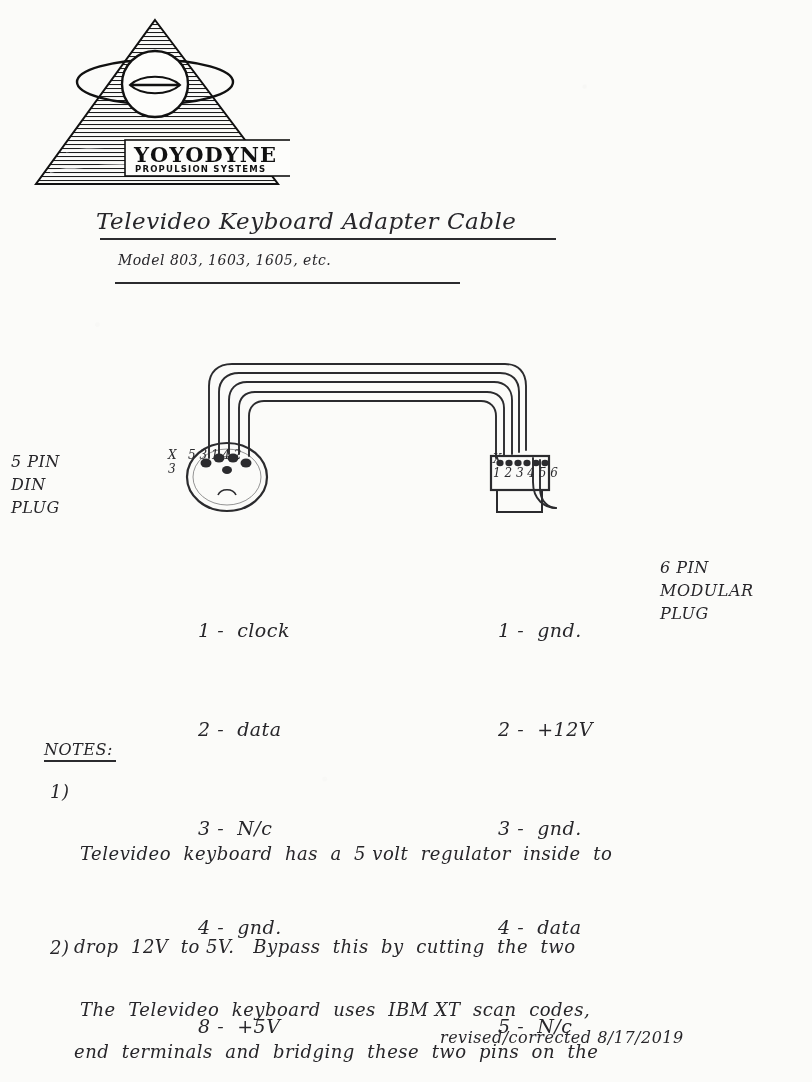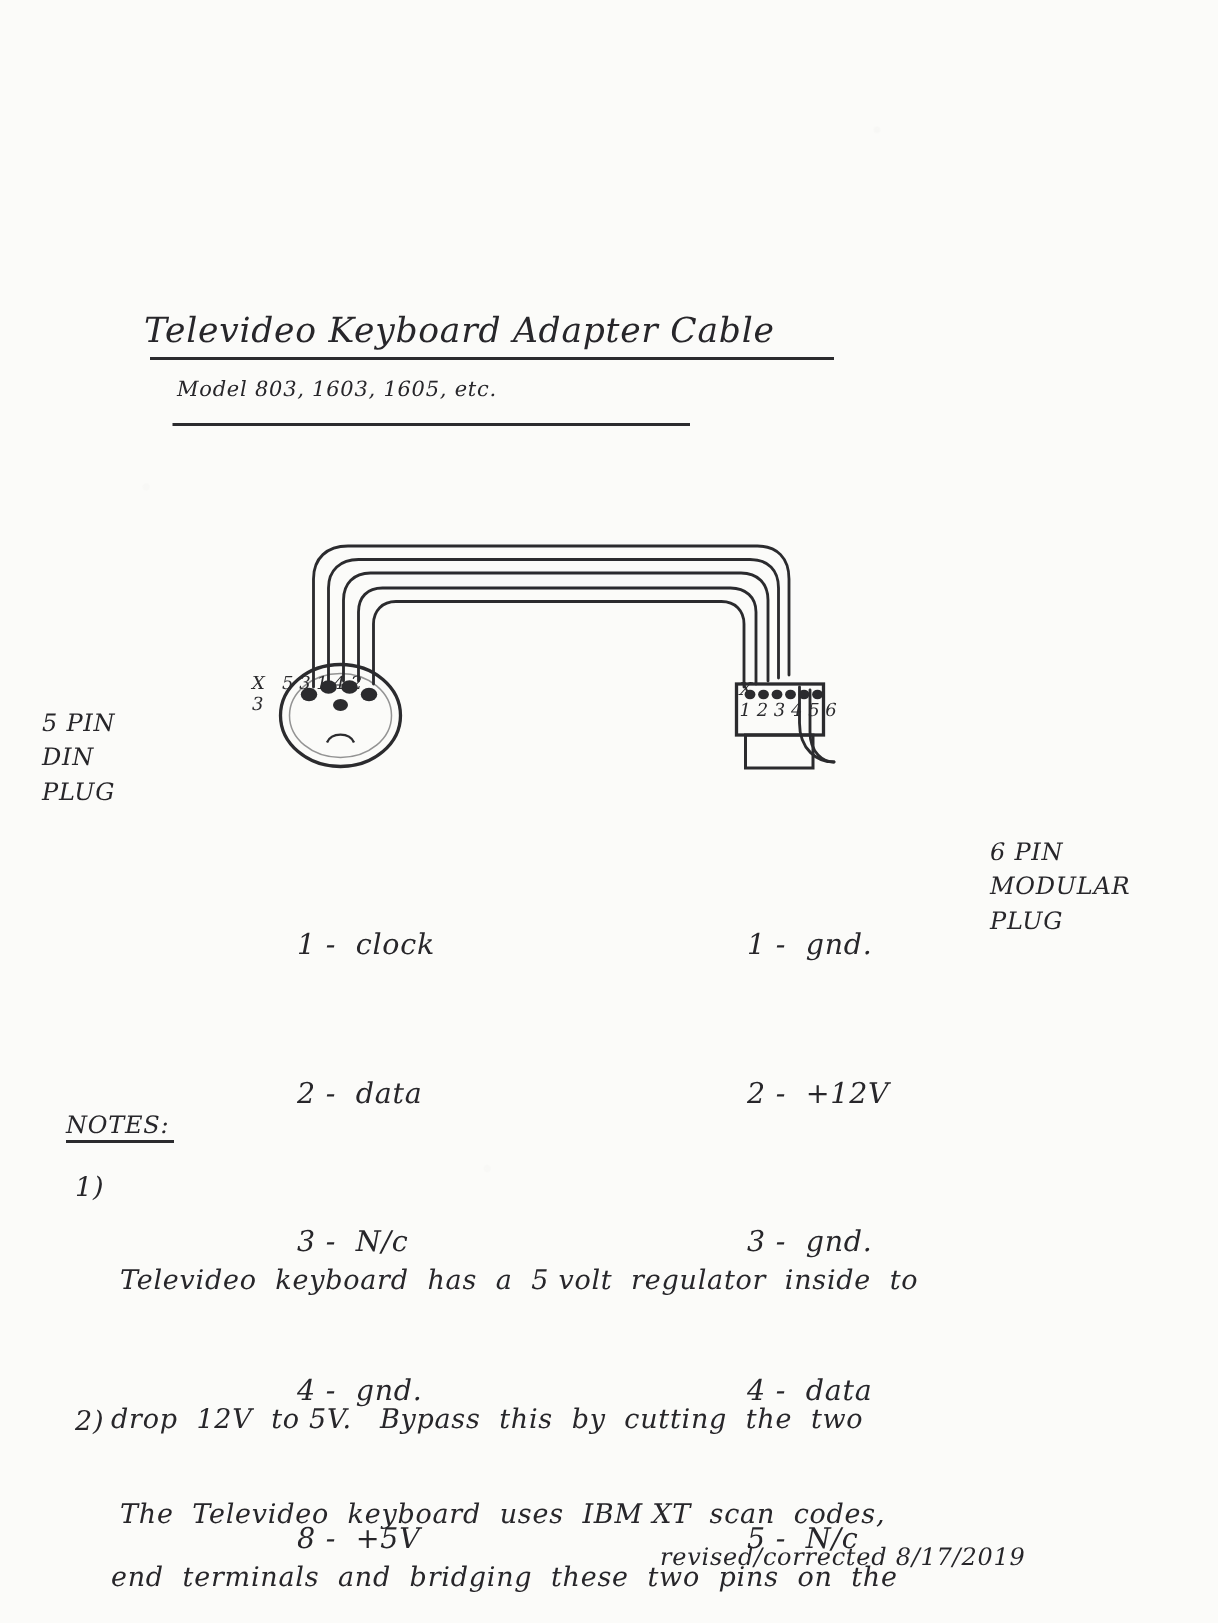--- a/index.html
+++ b/index.html
@@ -100,20 +100,45 @@
     font-style: italic;
     color: #2b2b2e;
     white-space: pre;
   }
 </style>
 </head>
 <body>
 
 <div class="page">
 
+  <div class="logo">
+    <svg width="260" height="178" viewBox="0 0 260 178" xmlns="http://www.w3.org/2000/svg">
+      <defs>
+        <pattern id="hatch" width="4" height="4" patternUnits="userSpaceOnUse" patternTransform="rotate(90)">
+          <line x1="0" y1="0" x2="0" y2="4" stroke="#1c1c1c" stroke-width="2.1"></line>
+        </pattern>
+      </defs>
+
+      <polygon points="125,8 248,172 6,172" fill="url(#hatch)" stroke="#111" stroke-width="2"></polygon>
+
+      <path d="M20,160 C60,150 190,150 232,160" fill="none" stroke="#fff" stroke-width="2" opacity="0.55"></path>
+      <path d="M36,140 C70,132 180,132 214,140" fill="none" stroke="#fff" stroke-width="1.6" opacity="0.4"></path>
+
+      <ellipse cx="125" cy="70" rx="78" ry="22" fill="none" stroke="#111" stroke-width="2.4"></ellipse>
+
+      <circle cx="125" cy="72" r="33" fill="#fdfdfb" stroke="#111" stroke-width="2.4"></circle>
+
+      <path d="M100,73 C112,62 138,62 150,73 C138,84 112,84 100,73 Z" fill="#fdfdfb" stroke="#111" stroke-width="2"></path>
+      <line x1="100" y1="73" x2="150" y2="73" stroke="#111" stroke-width="2.6"></line>
+
+      <rect x="95" y="128" width="180" height="36" fill="#fdfdfb" stroke="#111" stroke-width="1.6"></rect>
+      <text x="104" y="150" font-family="DejaVu Serif, serif" font-size="21" font-weight="bold" fill="#111" letter-spacing="1">YOYODYNE</text>
+      <text x="105" y="160" font-family="DejaVu Sans, sans-serif" font-size="8.5" font-weight="bold" fill="#111" letter-spacing="1.2">PROPULSION SYSTEMS</text>
+    </svg>
+  </div>
 
   <div class="hand title1">Televideo  Keyboard Adapter Cable</div>
   <div class="ul-line" style="left:100px; top:238px; width:456px;"></div>
   <div class="hand title2">Model  803, 1603, 1605, etc.</div>
   <div class="ul-line" style="left:115px; top:282px; width:345px;"></div>
 
   <div class="diagram">
     <svg width="812" height="220" viewBox="0 0 812 220" xmlns="http://www.w3.org/2000/svg">
       <g fill="none" stroke="#2b2b2e" stroke-width="1.9" stroke-linecap="round">
 
@@ -153,21 +178,21 @@
         </g>
       </g>
     </svg>
   </div>
 
   <div class="pinnum" style="left:168px; top:448px;">X   5 3 1 4 2
 3</div>
   <div class="pinnum" style="left:493px; top:452px;">X
 1 2 3 4 5 6</div>
 
-  <div class="hand sidelabel" style="left:28px; top:450px;margin-top:20px;">5 PIN
+  <div class="hand sidelabel" style="left:11px; top:450px;">5 PIN
 DIN
 PLUG</div>
   <div class="hand sidelabel" style="left:660px; top:556px;">6 PIN
 MODULAR
 PLUG</div>
 
   <div class="hand pinlist" style="left:198px; top:548px;">
     <div>1 -  clock</div>
     <div>2 -  data</div>
     <div>3 -  N/c</div>

